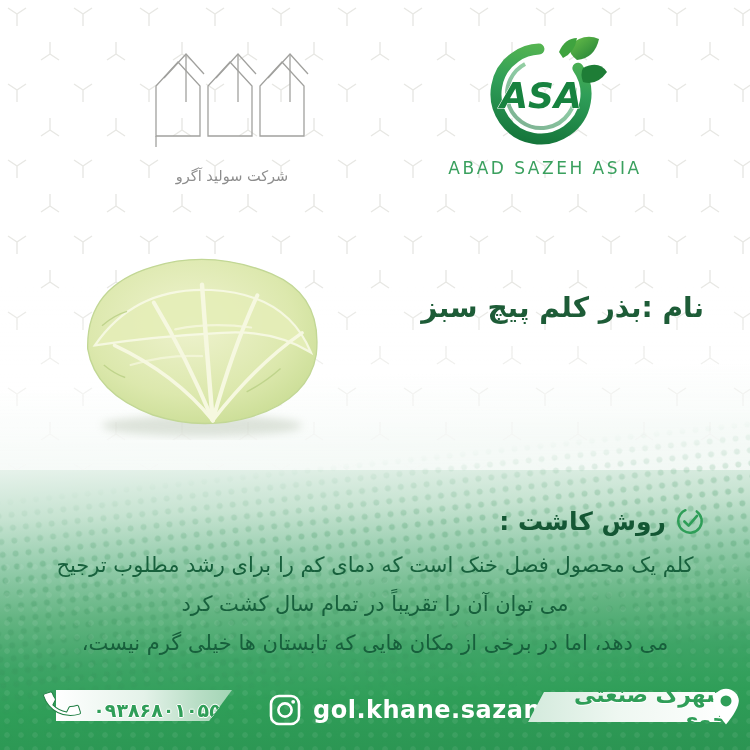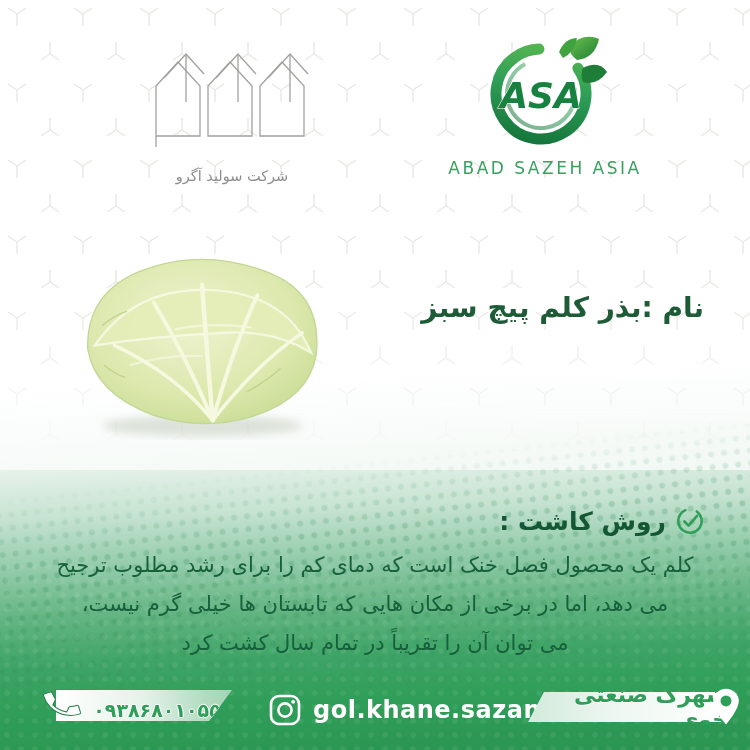--- a/index.html
+++ b/index.html
@@ -206,22 +206,22 @@
   <div class="method-heading" dir="rtl">
     <svg width="30" height="30" viewBox="0 0 32 32">
       <circle cx="16" cy="16" r="12.5" fill="none" stroke="#2f9e58" stroke-width="2.6" pathLength="100" stroke-dasharray="84 16" stroke-linecap="round" transform="rotate(-55 16 16)"></circle>
       <path d="M10,16.5 L14.5,21 L23.5,10.5" fill="none" stroke="#2f9e58" stroke-width="2.8" stroke-linecap="round" stroke-linejoin="round"></path>
     </svg>
     <span>روش کاشت :</span>
   </div>
 
   <div class="method-body">
     <div>کلم یک محصول فصل خنک است که دمای کم را برای رشد مطلوب ترجیح</div>
+    <div>می توان آن را تقریباً در تمام سال کشت کرد</div>
     <div>می دهد، اما در برخی از مکان هایی که تابستان ها خیلی گرم نیست،</div>
-    <div>می توان آن را تقریباً در تمام سال کشت کرد</div>
   </div>
 
   <div class="phone-badge">
     <span class="phone-number">۰۹۳۸۶۸۰۱۰۵۵</span>
   </div>
   <svg class="phone-icon" width="40" height="44" viewBox="0 0 24 24">
     <path transform="rotate(-18 12 12)" d="M6.62 10.79c1.44 2.83 3.76 5.14 6.59 6.59l2.2-2.2c.27-.27.67-.36 1.02-.24 1.12.37 2.33.57 3.57.57.55 0 1 .45 1 1V20c0 .55-.45 1-1 1-9.39 0-17-7.61-17-17 0-.55.45-1 1-1h3.5c.55 0 1 .45 1 1 0 1.25.2 2.45.57 3.57.11.35.03.74-.24 1.02l-2.21 2.2z" fill="#ffffff" stroke="#1e7d42" stroke-width=".6"></path>
   </svg>
 
   <div class="insta">

